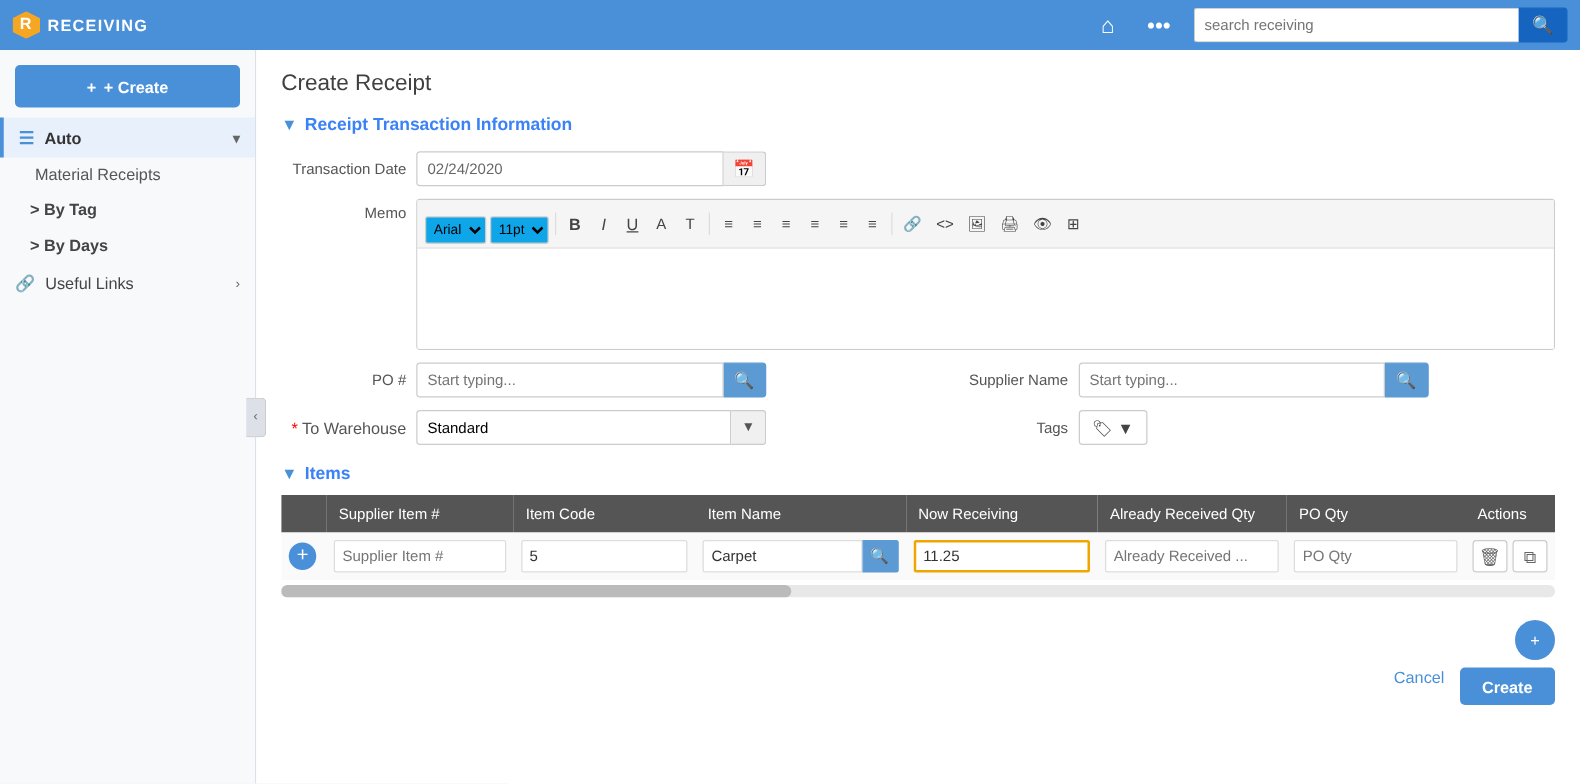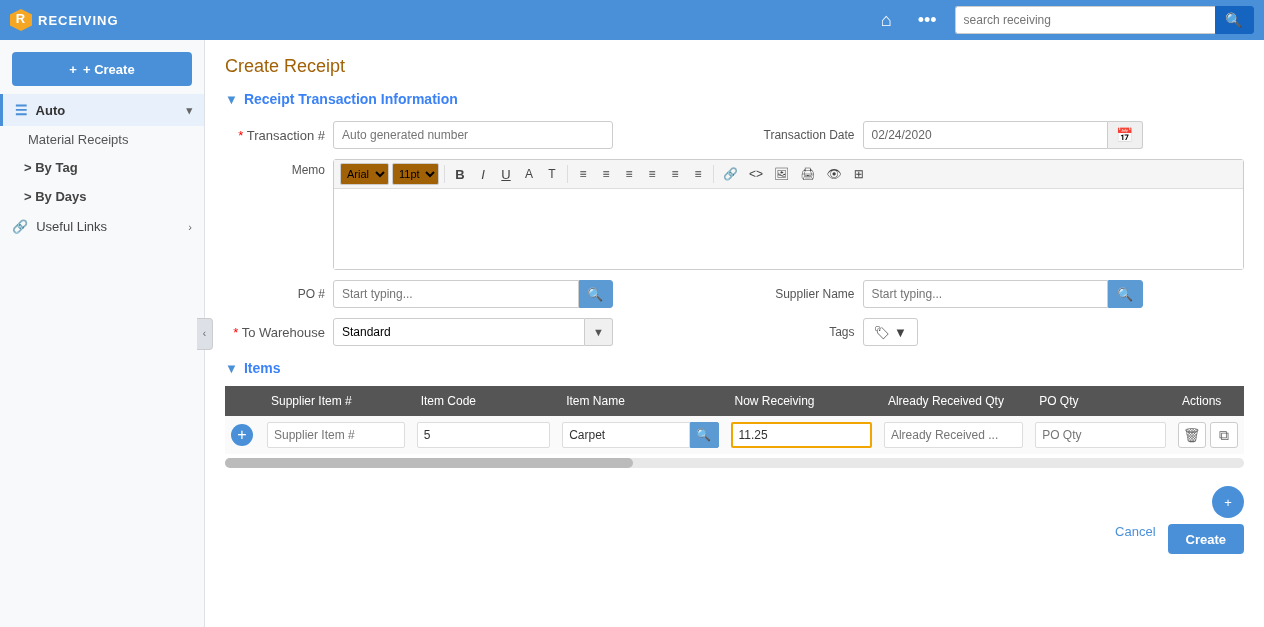--- a/index.html
+++ b/index.html
@@ -144,21 +144,21 @@
     .content {
       flex: 1;
       overflow-y: auto;
       padding: 16px 20px;
       background: white;
       position: relative;
     }
     .page-title {
       font-size: 18px;
       font-weight: normal;
-      color: #a16207;
+      color: #404040;
       margin-bottom: 14px;
     }
 
     
     .section-header {
       display: flex;
       align-items: center;
       gap: 6px;
       margin-bottom: 14px;
       cursor: pointer;
@@ -244,21 +244,22 @@
       background: #f5f5f5;
       border-bottom: 1px solid #ddd;
       flex-wrap: wrap;
     }
     .memo-toolbar-select {
       height: 22px;
       border: 1px solid #ccc;
       border-radius: 2px;
       font-size: 11px;
       padding: 0 2px;
-      background: #a16207;
+      background: #0ea5e9;
+      margin-top: 10px;
     }
     .memo-tb-btn {
       height: 22px;
       min-width: 20px;
       background: transparent;
       border: 1px solid transparent;
       border-radius: 2px;
       cursor: pointer;
       font-size: 12px;
       padding: 0 3px;
@@ -553,26 +554,20 @@
 
   <div class="content">
     <h1 class="page-title">Create Receipt</h1>
 
     <div class="section-header">
       <span class="section-chevron">▼</span>
       <span class="section-title">Receipt Transaction Information</span>
     </div>
 
     <div class="form-row">
-      <div class="form-field">
-        <span class="form-label">
-          <span style="color:red;">* </span><span>Transaction #</span>
-        </span>
-        <input class="form-input" type="text" style="color: rgb(170, 170, 170); flex: 1 1 0%; max-width: 280px;" placeholder="Auto generated number">
-      </div>
       <div class="form-field">
         <span class="form-label">Transaction Date</span>
         <div style="display:flex; align-items:flex-start; flex:1; max-width:280px;">
           <input class="form-input" type="text" value="02/24/2020" style="flex: 1 1 0%; border-radius: 3px 0px 0px 3px;">
           <button style="height:28px; background:#f0f0f0; border:1px solid #ccc; border-left:none; border-radius:0 3px 3px 0; padding:0 8px; cursor:pointer; font-size:14px;">📅</button>
         </div>
       </div>
     </div>
 
     <div class="memo-row">

